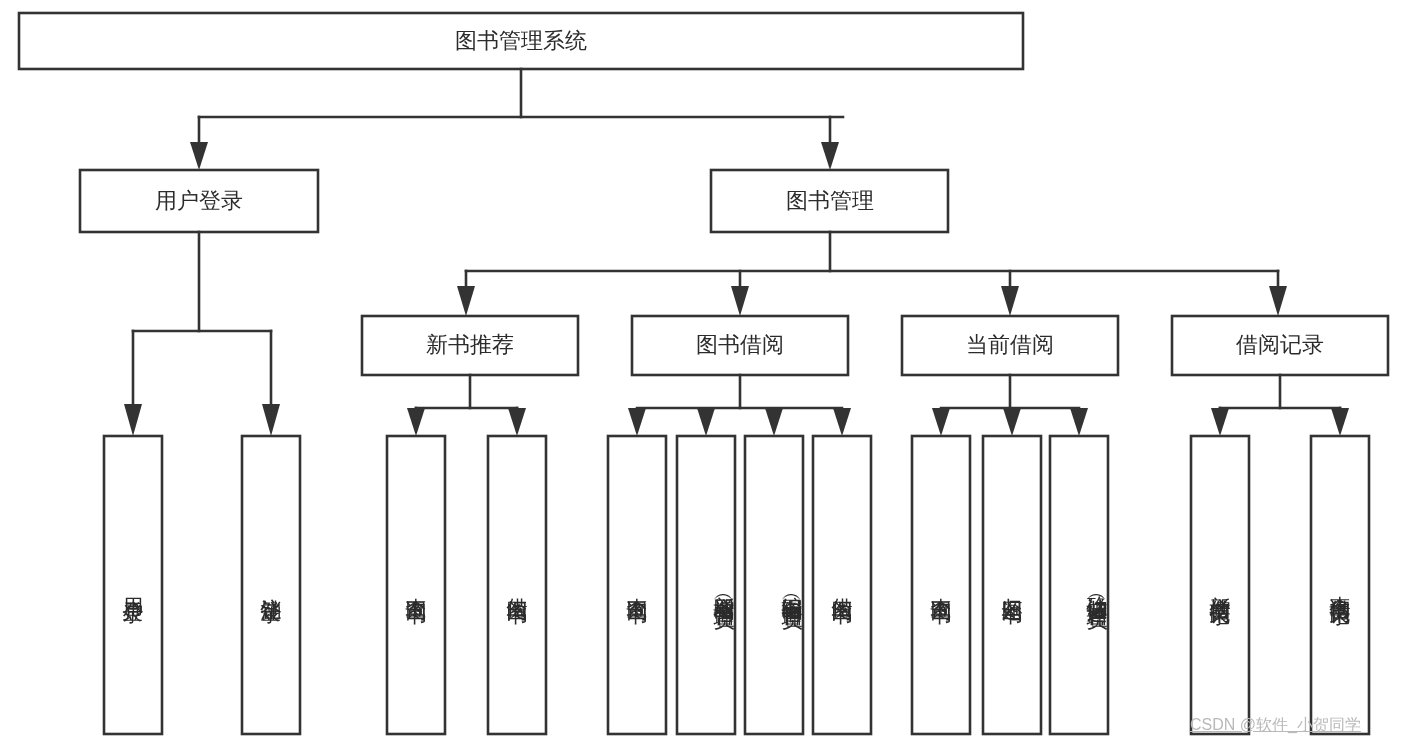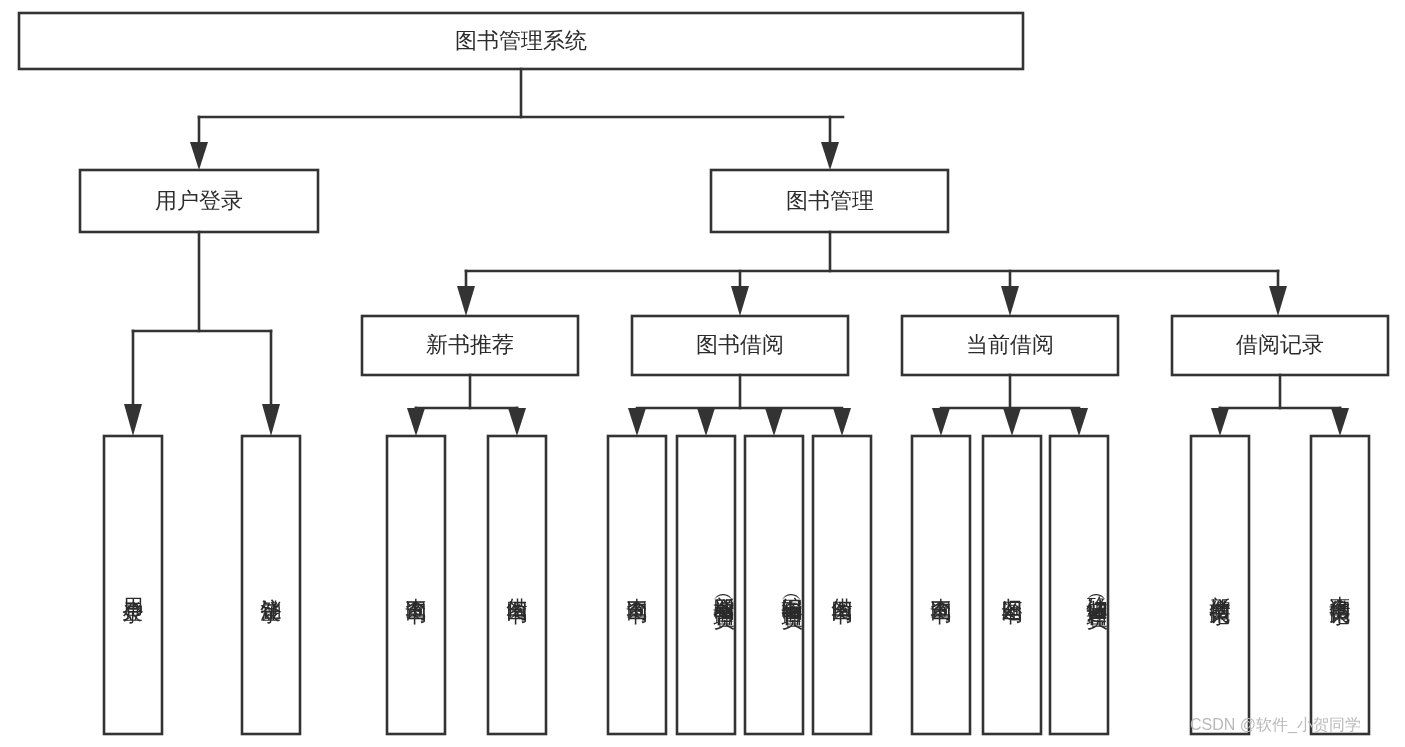--- a/index.html
+++ b/index.html
@@ -66,20 +66,21 @@
     pointer-events: none;
   }
   .watermark {
     position: absolute;
     left: 1190px;
     top: 715px;
     font-family: "Liberation Sans", "DejaVu Sans", sans-serif;
     font-size: 16px;
     color: #b9b9b9;
     white-space: nowrap;
+    text-decoration: underline;
   }
 </style>
 </head>
 <body>
 
 <div id="diagram-root">
 
   <svg class="diagram-canvas" viewBox="0 0 1405 747" xmlns="http://www.w3.org/2000/svg">
 
     <g>

